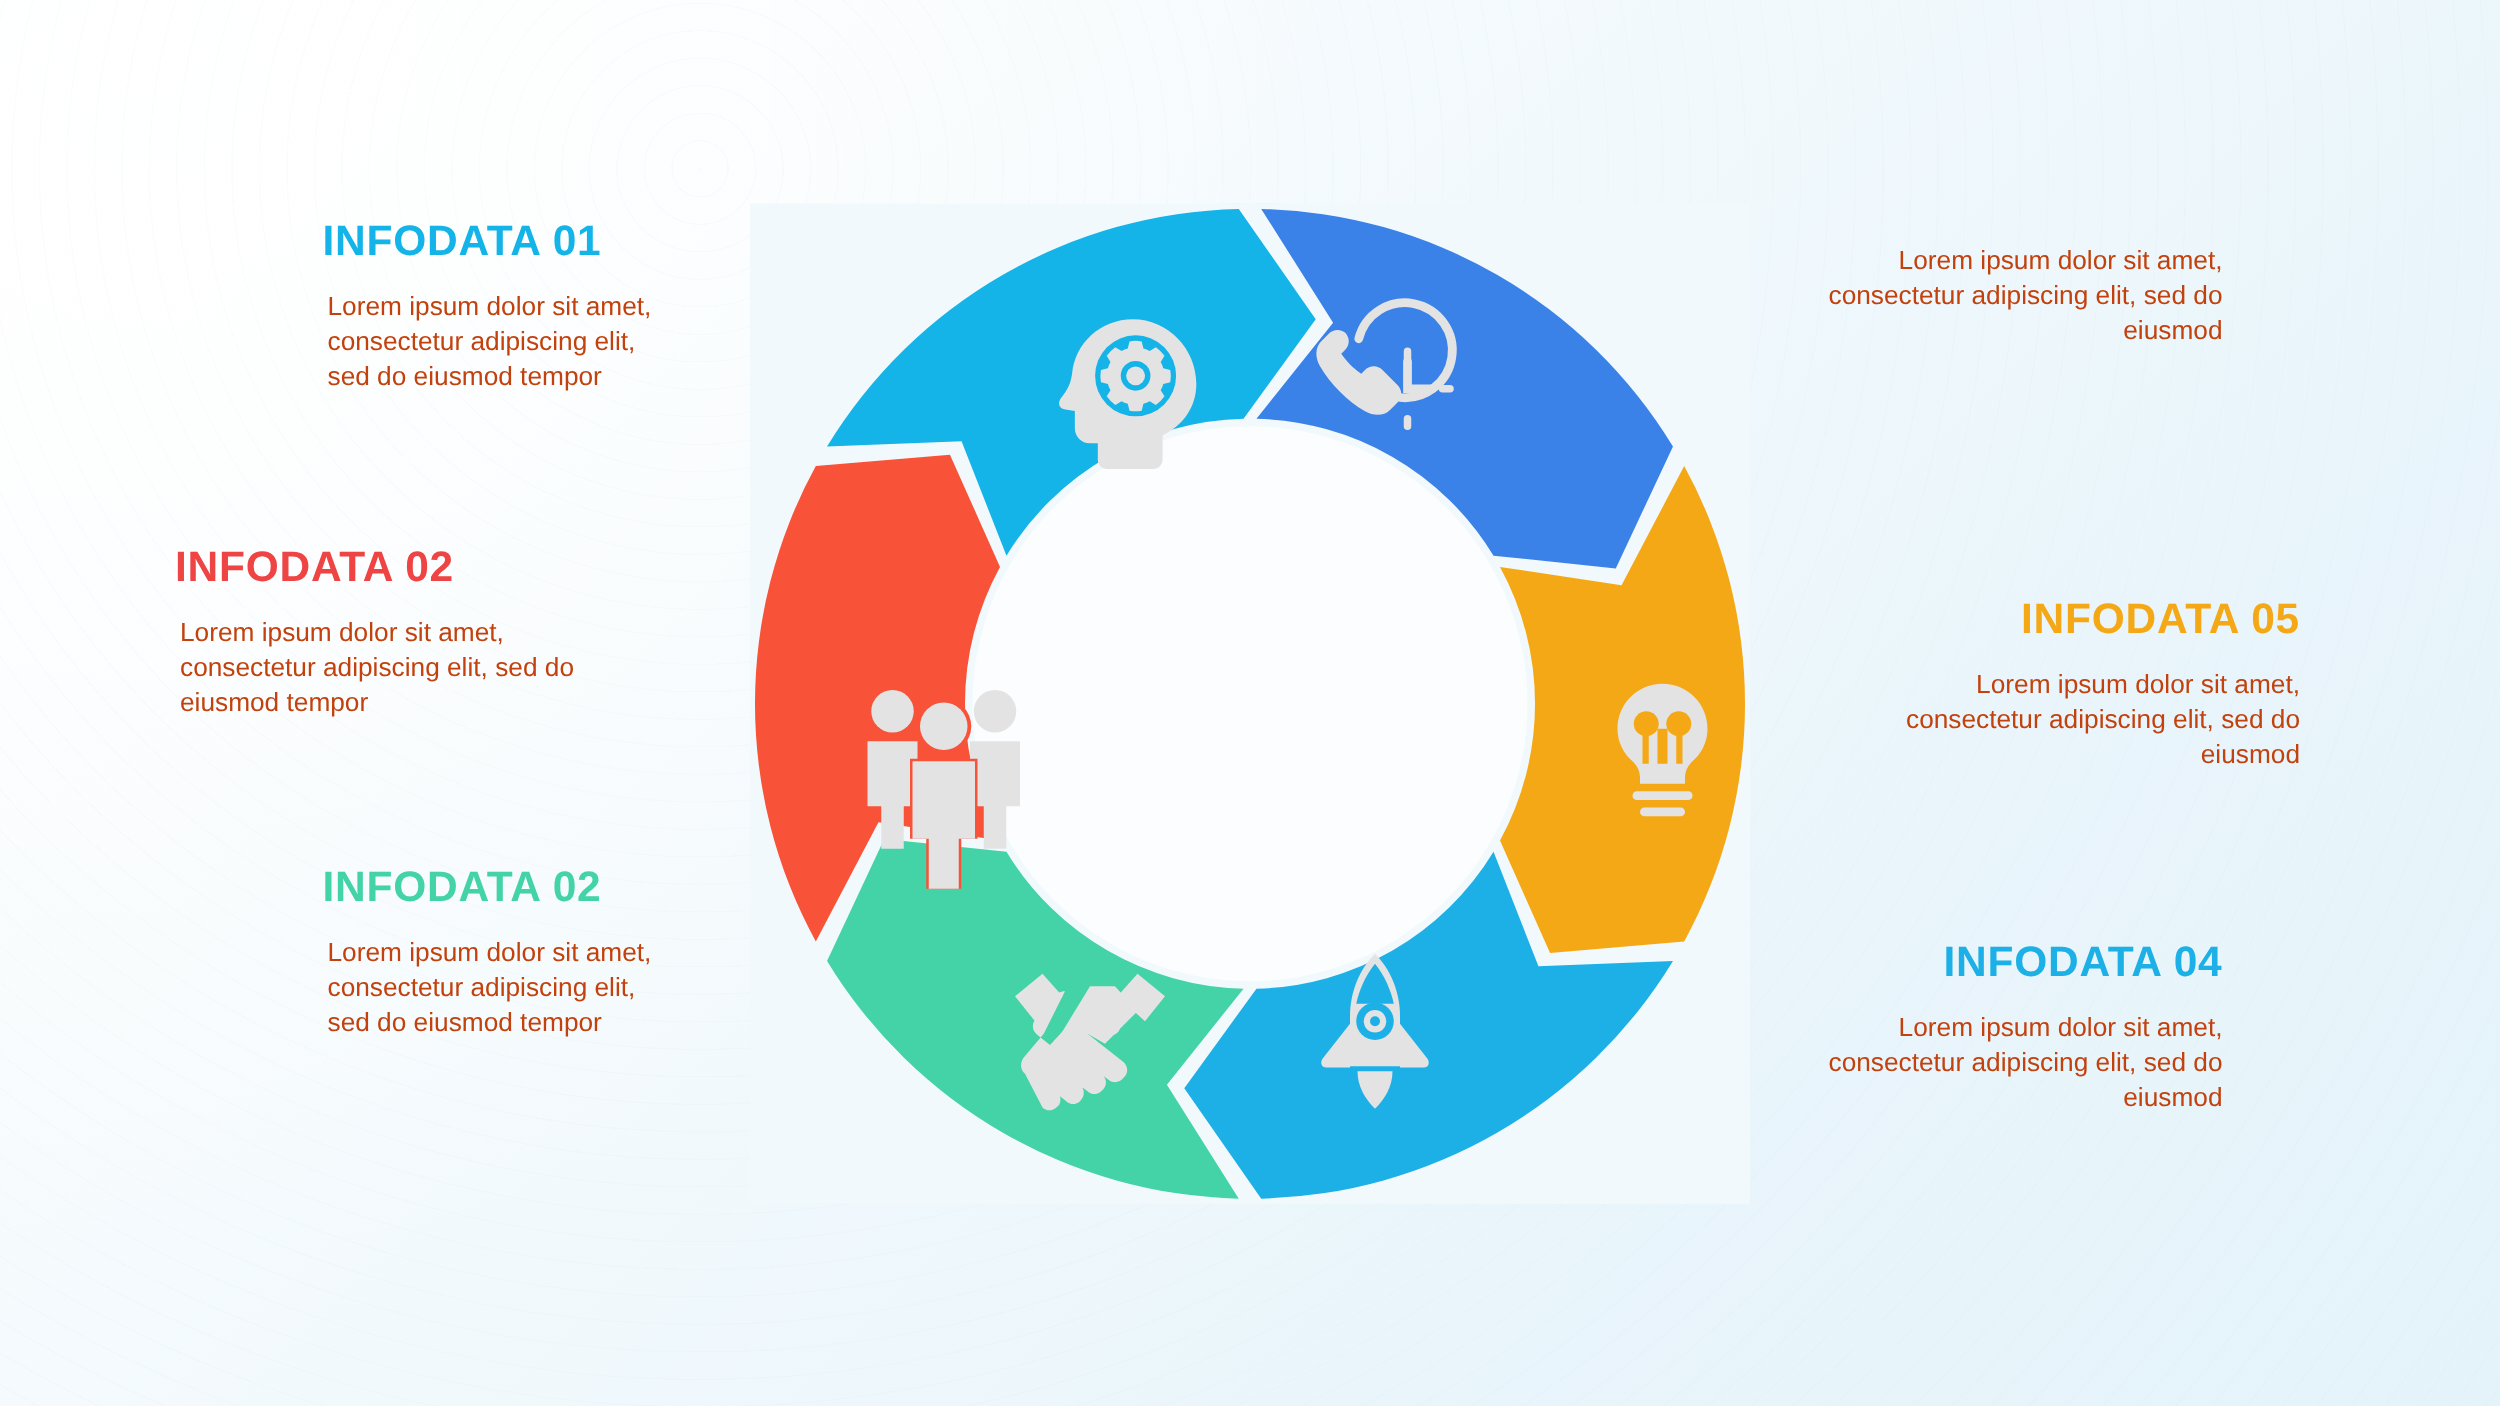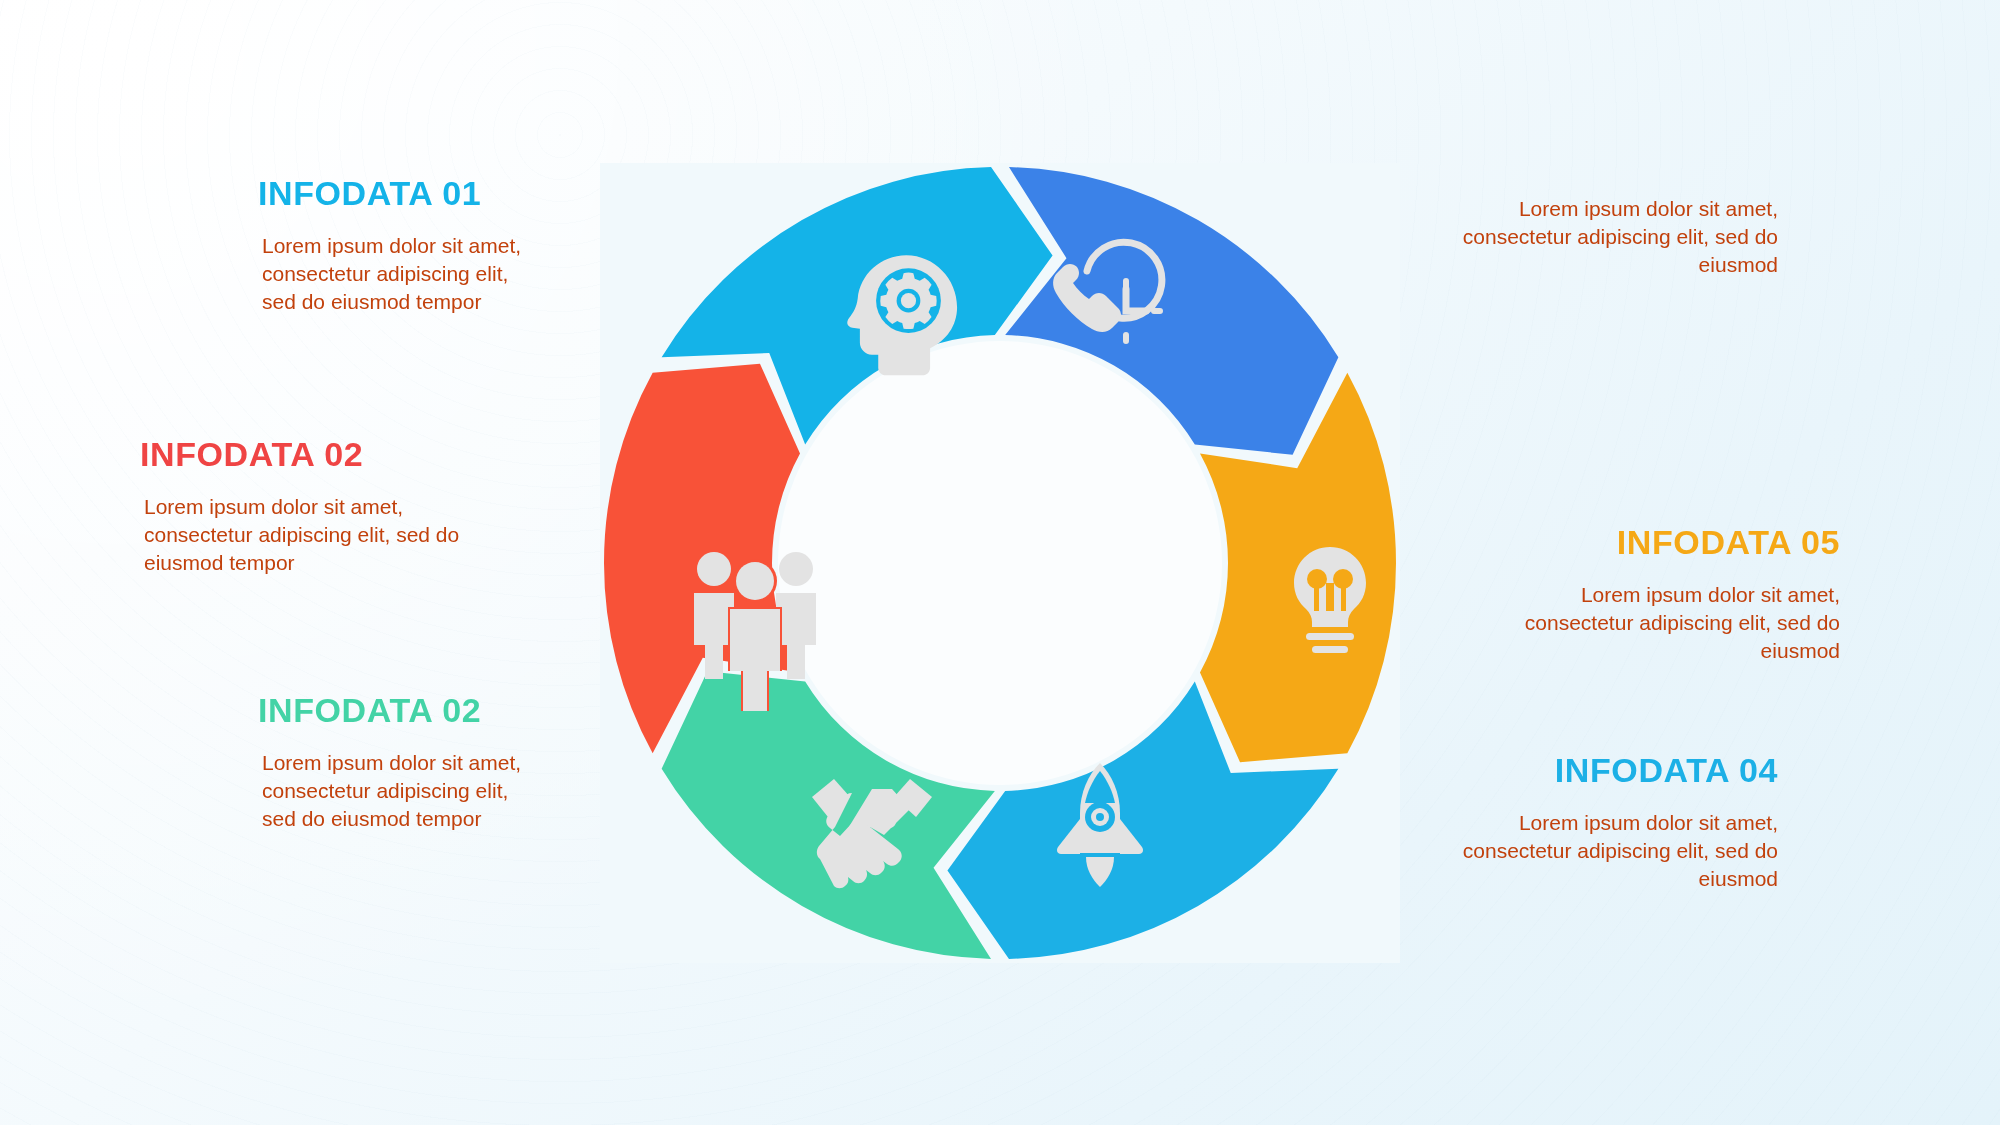--- a/index.html
+++ b/index.html
@@ -57,21 +57,21 @@
 
   .left  { text-align:left; }
   .right { text-align:right; }
 
   
   #block-01 { left:200px;  top:175px; }
   #block-02 { left:140px;  top:436px; }
   #block-03 { left:200px;  top:692px; }
   
   #block-04 { left:1460px; top:175px; }
-  #block-05 { left:1500px; top:524px; }
+  #block-05 { left:1500px; top:477px; }
   #block-06 { left:1460px; top:752px; }
 
   #block-01 .body, #block-03 .body { padding-left:62px; }
   #block-02 .body { padding-left:4px; }
   #block-04 .body, #block-06 .body { padding-right:22px; }
   #block-05 .body { padding-right:0px; }
 
   #block-01 .title { padding-left:58px; }
   #block-03 .title { padding-left:58px; }
   #block-04 .title { padding-right:22px; }

